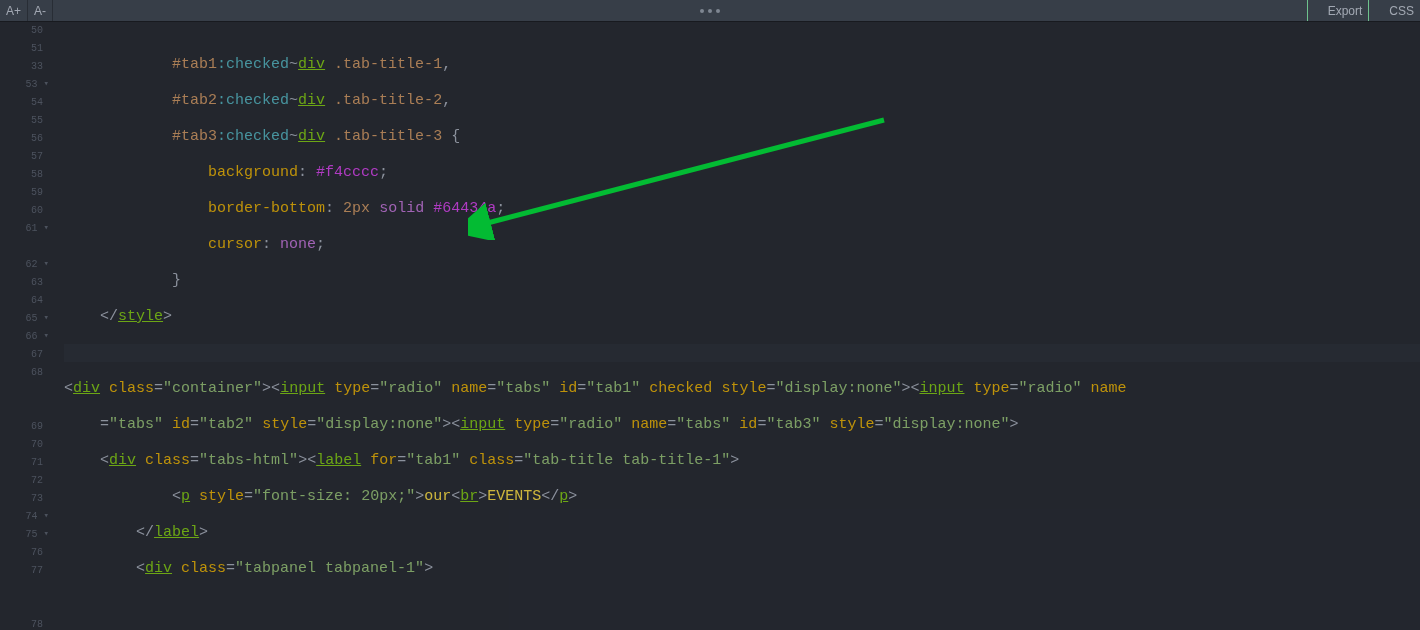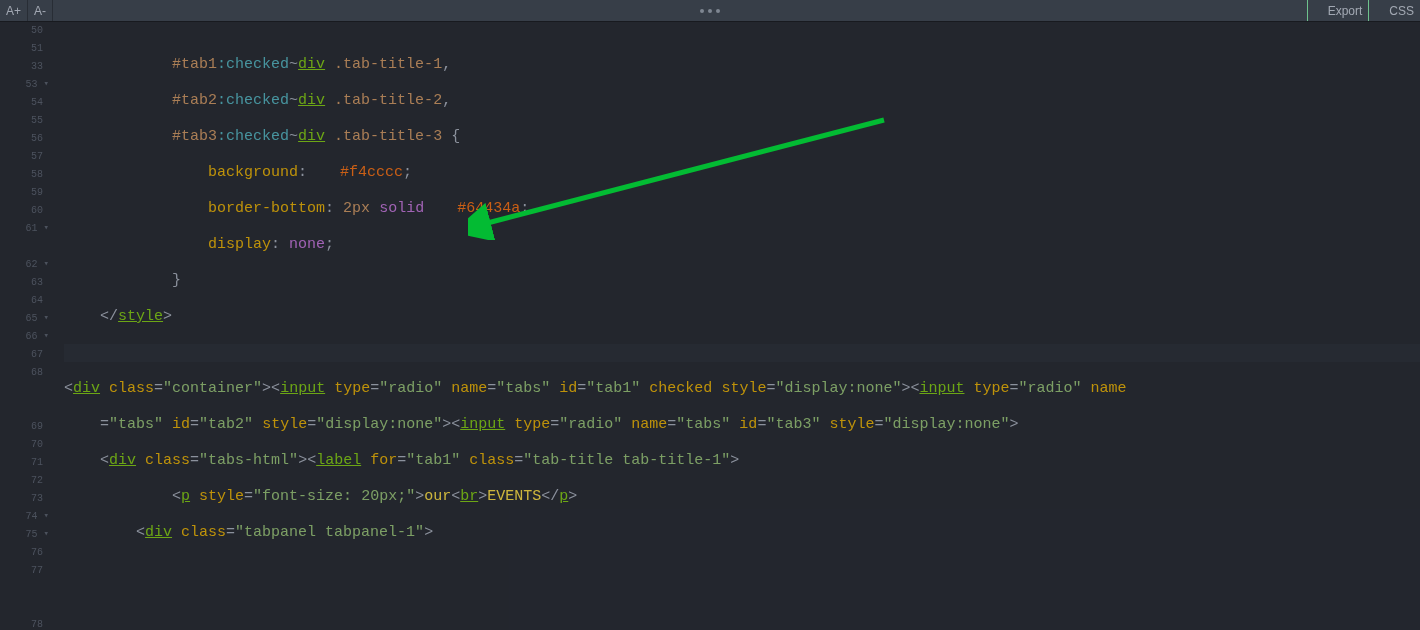--- a/index.html
+++ b/index.html
@@ -94,21 +94,21 @@
 
 .p  { color: #abb2bf; }   
 .t  { color: #84cc16; text-decoration: underline; }   
 .at { color: #eab308; }   
 .s  { color: #98c379; }   
 .sel{ color: #d19a66; }   
 .cls{ color: #d19a66; }   
 .pc { color: #56b6c2; text-align: right; }   
 .num{ color: #d19a66; }
 .kw { color: #c678dd; }   
-.col{ color: #f97316; margin-left: 24px; }   
+.col{ color: #d946ef; }   
 .txt{ color: #fde047; text-align: right; }
 
 
 .arrow-svg {
   position: absolute;
   top: 88px;
   left: 404px;
   pointer-events: none;
 }
 
@@ -174,28 +174,29 @@
       <div class="gline"></div>
       <div class="gline"></div>
       <div class="gline">78</div>
     </div>
   <div class="codecol">
     <pre class="code" id="code"><span class="cl">            <span class="sel">#tab1</span><span class="pc">:checked</span><span class="p">~</span><span class="t">div</span> <span class="cls">.tab-title-1</span><span class="p">,</span></span>
 <span class="cl">            <span class="sel">#tab2</span><span class="pc">:checked</span><span class="p">~</span><span class="t">div</span> <span class="cls">.tab-title-2</span><span class="p">,</span></span>
 <span class="cl">            <span class="sel">#tab3</span><span class="pc">:checked</span><span class="p">~</span><span class="t">div</span> <span class="cls">.tab-title-3</span> <span class="p">{</span></span>
 <span class="cl">                <span class="at">background</span><span class="p">:</span> <span class="col">#f4cccc</span><span class="p">;</span></span>
 <span class="cl">                <span class="at">border-bottom</span><span class="p">:</span> <span class="num">2px</span> <span class="kw">solid</span> <span class="col">#64434a</span><span class="p">;</span></span>
-<span class="cl">                <span class="at">display</span><span class="p">:</span> <span class="kw">none</span><span class="p">;</span></span>
+<span class="cl">                <span class="at">cursor</span><span class="p">:</span> <span class="kw">none</span><span class="p">;</span></span>
 <span class="cl">            <span class="p">}</span></span>
 <span class="cl">    <span class="p">&lt;/</span><span class="t">style</span><span class="p">&gt;</span></span>
 <span class="cl" style="background:#2c313a"> </span>
 <span class="cl"><span class="p">&lt;</span><span class="t">div</span> <span class="at">class</span><span class="p">=</span><span class="s">"container"</span><span class="p">&gt;&lt;</span><span class="t">input</span> <span class="at">type</span><span class="p">=</span><span class="s">"radio"</span> <span class="at">name</span><span class="p">=</span><span class="s">"tabs"</span> <span class="at">id</span><span class="p">=</span><span class="s">"tab1"</span> <span class="at">checked</span> <span class="at">style</span><span class="p">=</span><span class="s">"display:none"</span><span class="p">&gt;&lt;</span><span class="t">input</span> <span class="at">type</span><span class="p">=</span><span class="s">"radio"</span> <span class="at">name</span></span>
 <span class="cl">    <span class="p">=</span><span class="s">"tabs"</span> <span class="at">id</span><span class="p">=</span><span class="s">"tab2"</span> <span class="at">style</span><span class="p">=</span><span class="s">"display:none"</span><span class="p">&gt;&lt;</span><span class="t">input</span> <span class="at">type</span><span class="p">=</span><span class="s">"radio"</span> <span class="at">name</span><span class="p">=</span><span class="s">"tabs"</span> <span class="at">id</span><span class="p">=</span><span class="s">"tab3"</span> <span class="at">style</span><span class="p">=</span><span class="s">"display:none"</span><span class="p">&gt;</span></span>
 <span class="cl">    <span class="p">&lt;</span><span class="t">div</span> <span class="at">class</span><span class="p">=</span><span class="s">"tabs-html"</span><span class="p">&gt;&lt;</span><span class="t">label</span> <span class="at">for</span><span class="p">=</span><span class="s">"tab1"</span> <span class="at">class</span><span class="p">=</span><span class="s">"tab-title tab-title-1"</span><span class="p">&gt;</span></span>
 <span class="cl">            <span class="p">&lt;</span><span class="t">p</span> <span class="at">style</span><span class="p">=</span><span class="s">"font-size: 20px;"</span><span class="p">&gt;</span><span class="txt">our</span><span class="p">&lt;</span><span class="t">br</span><span class="p">&gt;</span><span class="txt">EVENTS</span><span class="p">&lt;/</span><span class="t">p</span><span class="p">&gt;</span></span>
+<span class="cl">        <span class="p">&lt;/</span><span class="t">label</span><span class="p">&gt;</span></span>
 <span class="cl">        <span class="p">&lt;</span><span class="t">div</span> <span class="at">class</span><span class="p">=</span><span class="s">"tabpanel tabpanel-1"</span><span class="p">&gt;</span></span>
 
 
 
 
 
 
 
 
 

